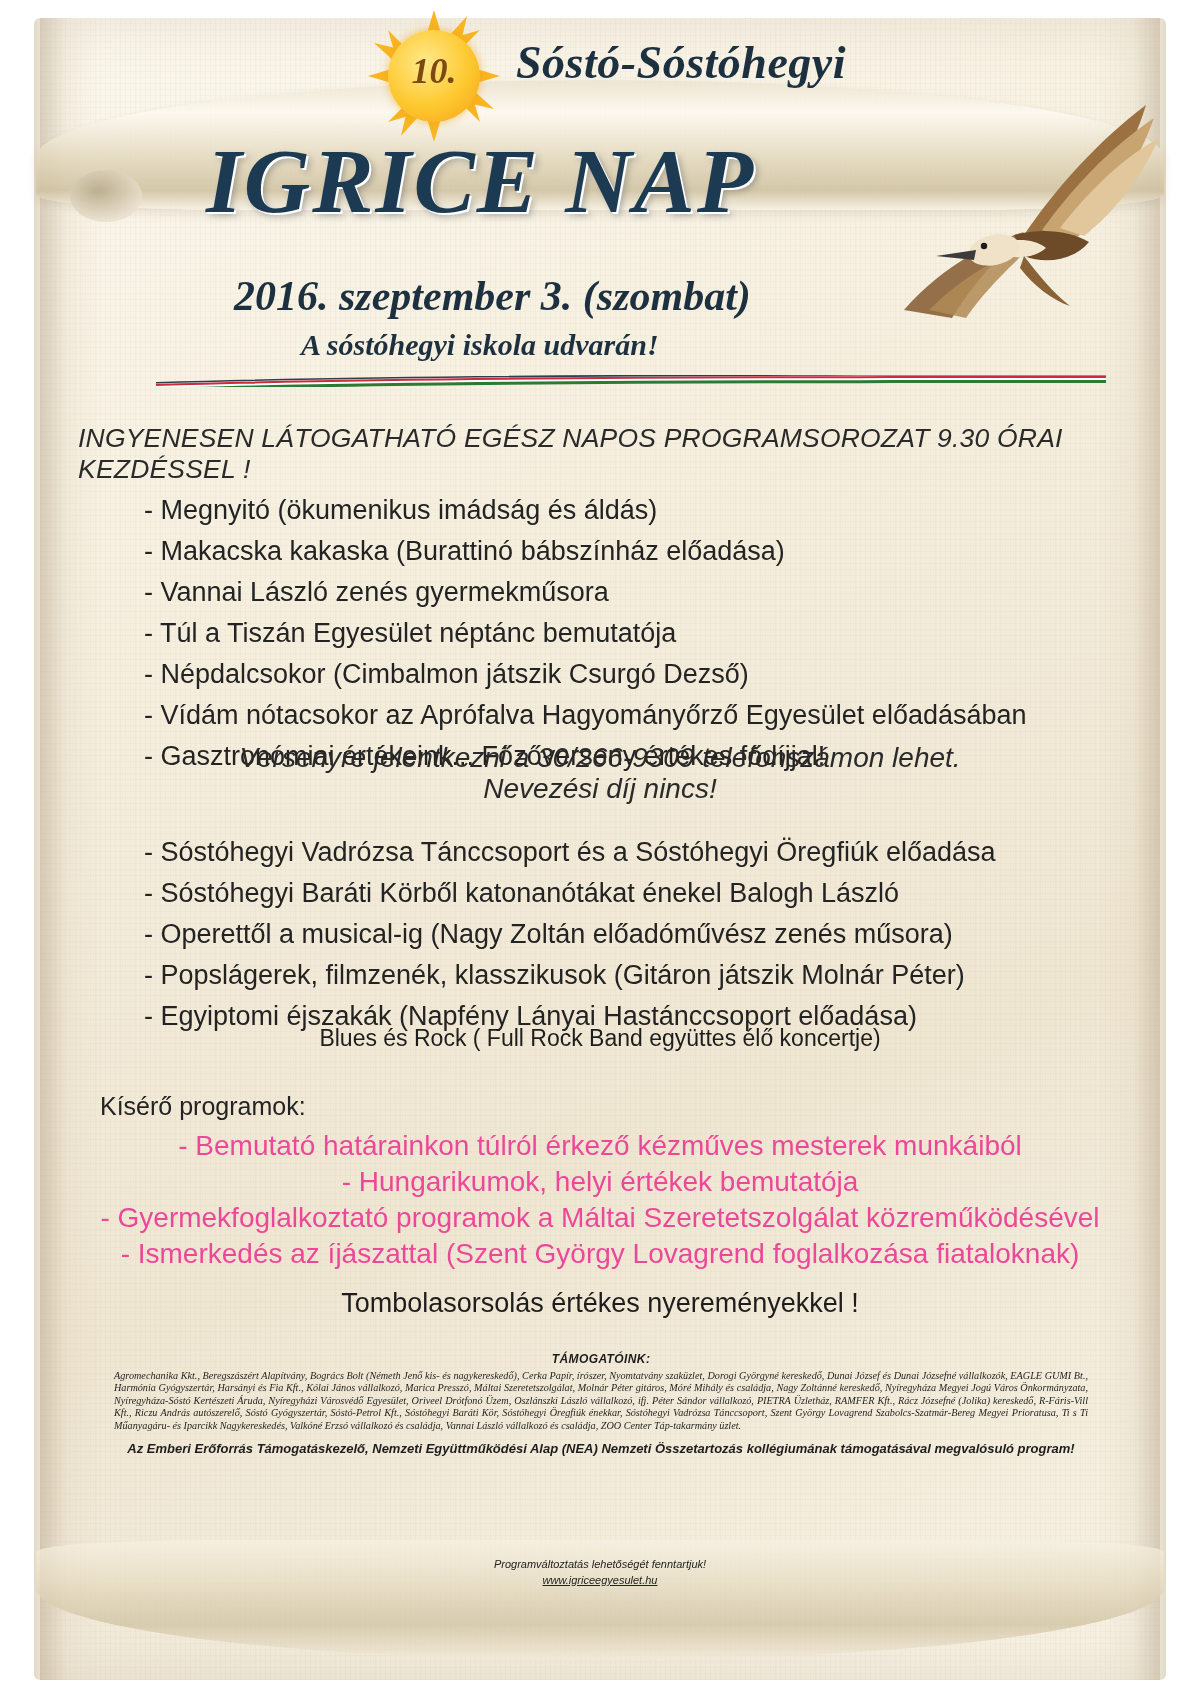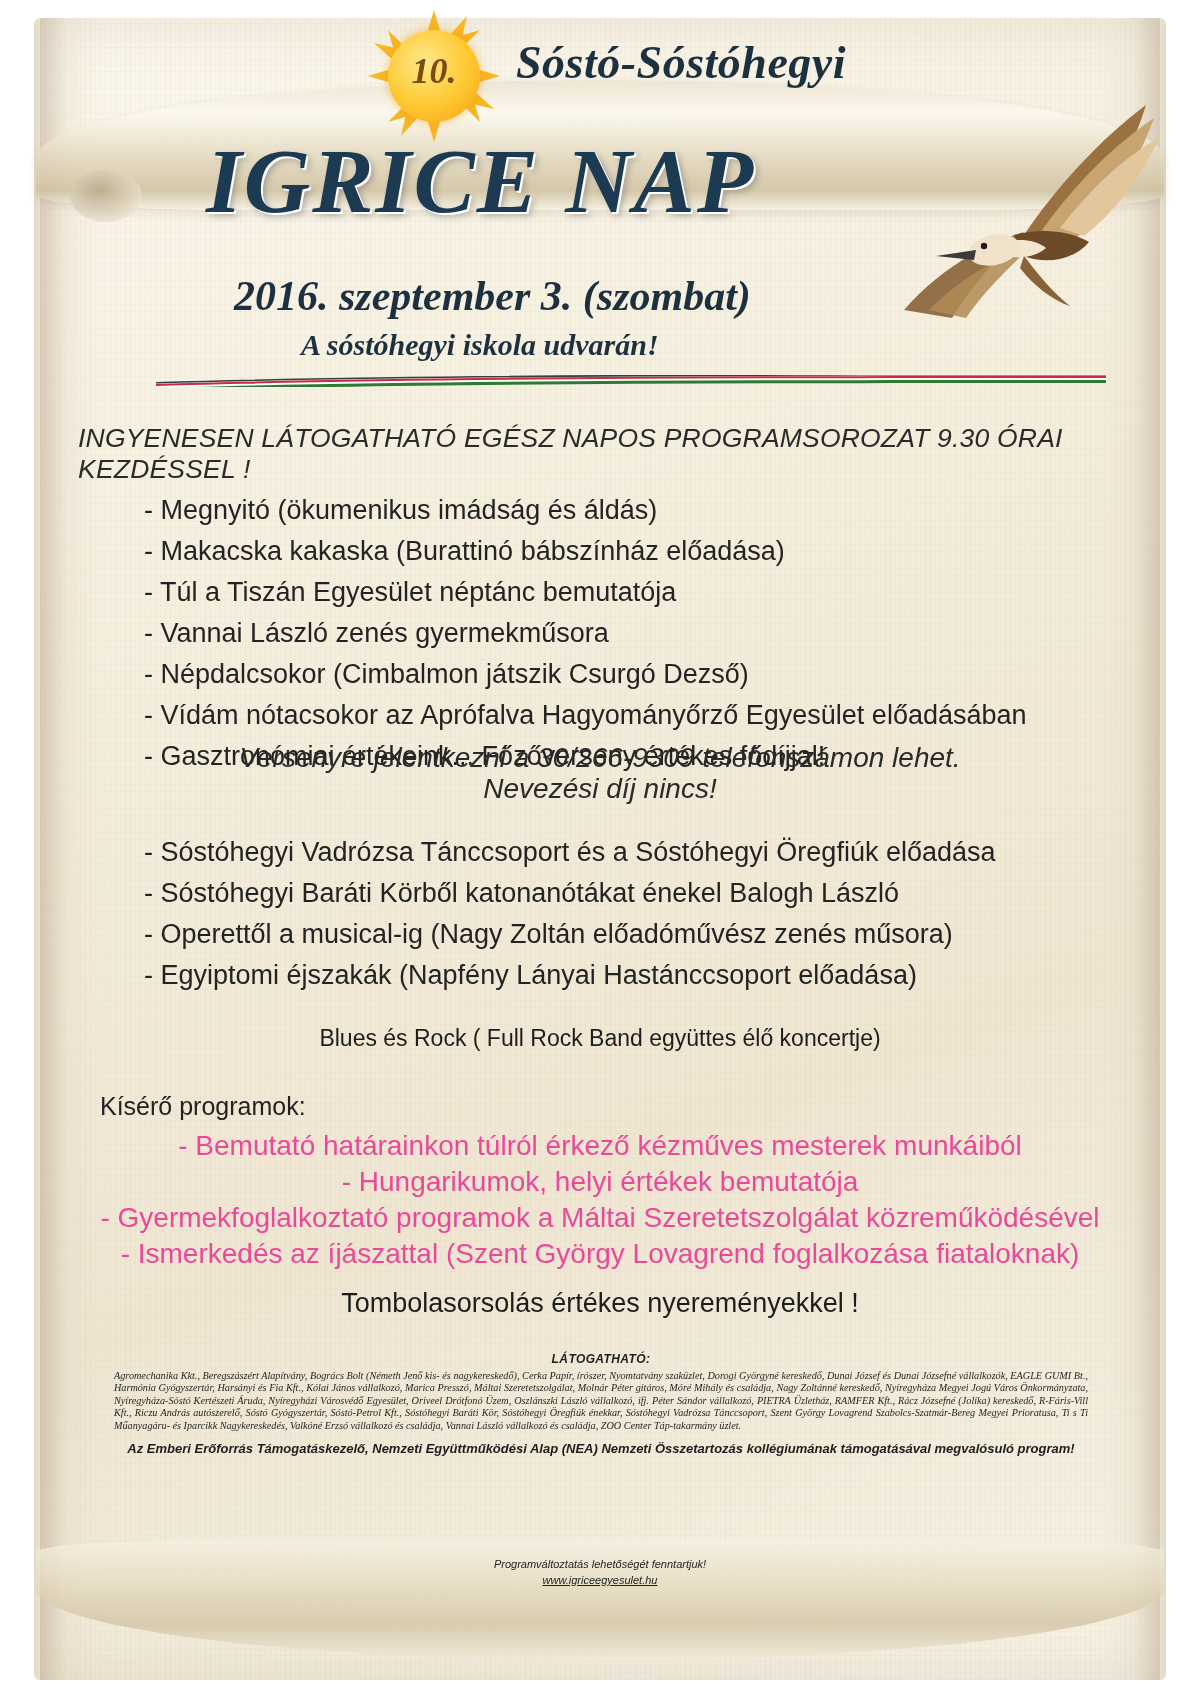--- a/index.html
+++ b/index.html
@@ -362,54 +362,55 @@
         <path d="M0,7 C260,-1 640,-1 950,-1 L950,0.6 C640,0.6 260,0.6 0,8.6 Z" fill="#2f3f4d"></path>
       </svg>
     </div>
   </div>
 
   <div class="lead">INGYENESEN LÁTOGATHATÓ EGÉSZ NAPOS PROGRAMSOROZAT  9.30 ÓRAI KEZDÉSSEL !</div>
 
   <ul class="list-1">
     <li>- Megnyitó (ökumenikus imádság és áldás)</li>
     <li>- Makacska kakaska (Burattinó bábszínház előadása)</li>
+    <li>- Vannai László zenés gyermekműsora</li>
     <li>- Túl a Tiszán Egyesület néptánc bemutatója</li>
-    <li>- Vannai László zenés gyermekműsora</li>
     <li>- Népdalcsokor (Cimbalmon játszik Csurgó Dezső)</li>
     <li>- Vídám nótacsokor az Aprófalva Hagyományőrző Egyesület előadásában</li>
     <li>- Gasztronómiai értékeink... Főzőverseny értékes fődíjjal!</li>
   </ul>
 
   <div class="note">
     <div>Versenyre jelentkezni a 30/266-9309 telefonszámon lehet.</div>
     <div>Nevezési díj nincs!</div>
   </div>
 
   <ul class="list-2">
     <li>- Sóstóhegyi Vadrózsa Tánccsoport és a Sóstóhegyi Öregfiúk előadása</li>
     <li>- Sóstóhegyi Baráti Körből katonanótákat énekel Balogh László</li>
     <li>- Operettől a musical-ig (Nagy Zoltán előadóművész  zenés műsora)</li>
+    <li>- Popslágerek, filmzenék, klasszikusok (Gitáron játszik Molnár Péter)</li>
     <li>- Egyiptomi éjszakák (Napfény Lányai Hastánccsoport előadása)</li>
   </ul>
 
   <div class="concert">Blues és Rock ( Full Rock Band együttes élő koncertje)</div>
 
   <div class="sub-head">Kísérő programok:</div>
 
   <div class="list-3">
     <div>- Bemutató határainkon túlról érkező kézműves mesterek munkáiból</div>
     <div>- Hungarikumok, helyi értékek bemutatója</div>
     <div>- Gyermekfoglalkoztató programok a Máltai Szeretetszolgálat  közreműködésével</div>
     <div>- Ismerkedés az íjászattal (Szent György Lovagrend foglalkozása fiataloknak)</div>
   </div>
 
   <div class="tombola">Tombolasorsolás értékes nyereményekkel !</div>
 
   <div class="sponsor-box">
-    <div class="sponsor-title">LÁTOGATHATÓ:</div>
+    <div class="sponsor-title">TÁMOGATÓINK:</div>
     <div class="sponsor-body">Agromechanika Kkt., Beregszászért Alapítvány, Bogrács Bolt (Németh Jenő kis- és nagykereskedő), Cerka Papír, írószer, Nyomtatvány szaküzlet, Dorogi Györgyné kereskedő, Dunai József és Dunai Józsefné vállalkozók, EAGLE GUMI Bt., Harmónia Gyógyszertár, Harsányi és Fia Kft., Kólai János vállalkozó, Marica Presszó, Máltai Szeretetszolgálat, Molnár Péter gitáros, Móré Mihály és családja, Nagy Zoltánné kereskedő, Nyíregyháza Megyei Jogú Város Önkormányzata, Nyíregyháza-Sóstó Kertészeti Áruda, Nyíregyházi Városvédő Egyesület, Oriveel Drótfonó Üzem, Oszlánszki László vállalkozó, ifj. Péter Sándor vállalkozó, PIETRA Üzletház, RAMFER Kft., Rácz Józsefné (Jolika) kereskedő, R-Fáris-Vill Kft., Riczu András autószerelő, Sóstó Gyógyszertár, Sóstó-Petrol Kft., Sóstóhegyi Baráti Kör, Sóstóhegyi Öregfiúk énekkar, Sóstóhegyi Vadrózsa Tánccsoport, Szent György Lovagrend Szabolcs-Szatmár-Bereg Megyei Prioratusa, Ti s Ti Műanyagáru- és Iparcikk Nagykereskedés, Valkóné Erzsó vállalkozó és családja, Vannai László vállalkozó és családja, ZOO Center Táp-takarmány üzlet.</div>
     <div class="sponsor-foot">Az Emberi Erőforrás Támogatáskezelő, Nemzeti Együttműködési Alap (NEA) Nemzeti Összetartozás kollégiumának támogatásával megvalósuló program!</div>
   </div>
 
   <div class="footer-note">
     <div>Programváltoztatás lehetőségét fenntartjuk!</div>
     <a href="#">www.igriceegyesulet.hu</a>
   </div>
 
 </div>

